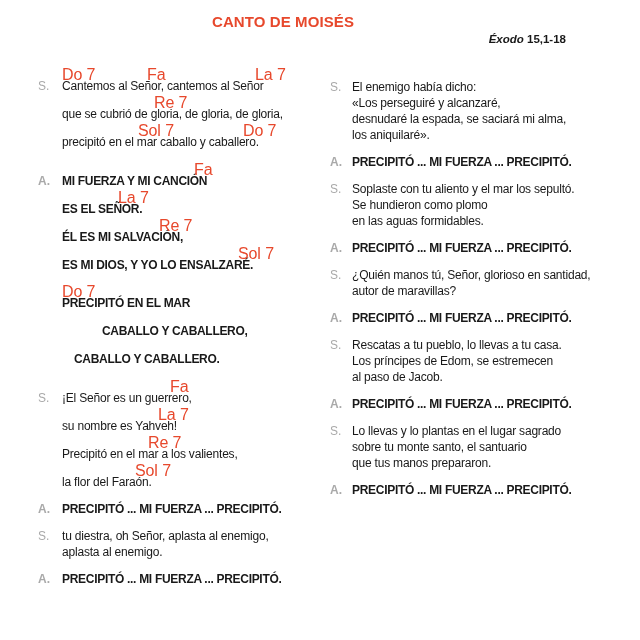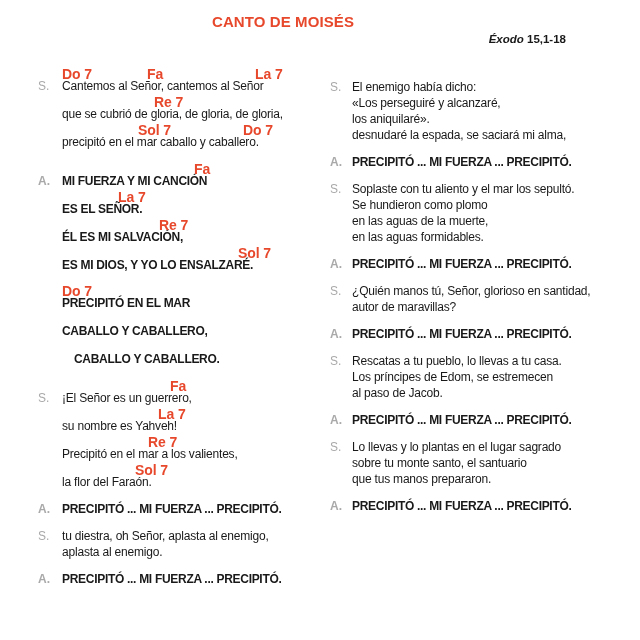--- a/index.html
+++ b/index.html
@@ -29,21 +29,21 @@
     font-size:12px;line-height:16px;
   }
   .col-right .marker{flex:0 0 22px;width:22px;}
   .marker.bold{font-weight:700;}
   .content{flex:1;min-width:0;}
   .text-line{
     font-size:12px;line-height:16px;letter-spacing:-0.2px;white-space:nowrap;
   }
   .text-line.bold{font-weight:700;letter-spacing:-0.3px;}
   .chord-line{
-    position:relative;height:12px;font-size:14px;font-weight:700;
+    position:relative;height:12px;font-size:16px;font-weight:400;
     color:var(--accent,#E7482C);letter-spacing:-0.1px;
   }
   .chord{position:absolute;top:0;white-space:nowrap;}
 </style>
 </head>
 <body>
 
 <div class="page">
   <div class="title">CANTO DE MOISÉS</div>
   <div class="subtitle">
@@ -88,21 +88,21 @@
           </div>
           <div class="text-line bold">ÉL ES MI SALVACIÓN,</div>
           <div class="chord-line">
             <span class="chord" style="left: 176px;">Sol 7</span>
           </div>
           <div class="text-line bold">ES MI DIOS, Y YO LO ENSALZARÉ.</div>
           <div class="chord-line" style="margin-top: 10px;">
             <span class="chord" style="left: 0px;">Do 7</span>
           </div>
           <div class="text-line bold">PRECIPITÓ EN EL MAR</div>
-          <div class="text-line bold" style="margin-top: 12px;">CABALLO Y CABALLERO,</div>
+          <div class="text-line bold" style="margin-top: 12px; margin-left: 40px;">CABALLO Y CABALLERO,</div>
           <div class="text-line bold" style="margin-top: 12px; margin-left: 12px;">CABALLO Y CABALLERO.</div>
         </div>
       </div>
       <div class="verse-block">
         <div class="marker" style="padding-top: 12px;">S.</div>
         <div class="content">
           <div class="chord-line">
             <span class="chord" style="left: 108px;">Fa</span>
           </div>
           <div class="text-line">¡El Señor es un guerrero,</div>
@@ -139,36 +139,35 @@
           <div class="text-line bold">PRECIPITÓ ... MI FUERZA ... PRECIPITÓ.</div>
         </div>
       </div>
     </div>
   <div class="col col-right" id="col-right">
       <div class="verse-block">
         <div class="marker">S.</div>
         <div class="content">
           <div class="text-line">El enemigo había dicho:</div>
           <div class="text-line">«Los perseguiré y alcanzaré,</div>
+          <div class="text-line">desnudaré la espada, se saciará mi alma,</div>
           <div class="text-line">los aniquilaré».</div>
-          <div class="text-line">desnudaré la espada, se saciará mi alma,</div>
         </div>
       </div>
       <div class="verse-block">
         <div class="marker bold">A.</div>
         <div class="content">
           <div class="text-line bold">PRECIPITÓ ... MI FUERZA ... PRECIPITÓ.</div>
         </div>
       </div>
       <div class="verse-block">
         <div class="marker">S.</div>
         <div class="content">
           <div class="text-line">Soplaste con tu aliento y el mar los sepultó.</div>
           <div class="text-line">Se hundieron como plomo</div>
-          <div class="text-line">en las aguas de la muerte,</div>
           <div class="text-line">en las aguas formidables.</div>
         </div>
       </div>
       <div class="verse-block">
         <div class="marker bold">A.</div>
         <div class="content">
           <div class="text-line bold">PRECIPITÓ ... MI FUERZA ... PRECIPITÓ.</div>
         </div>
       </div>
       <div class="verse-block">

